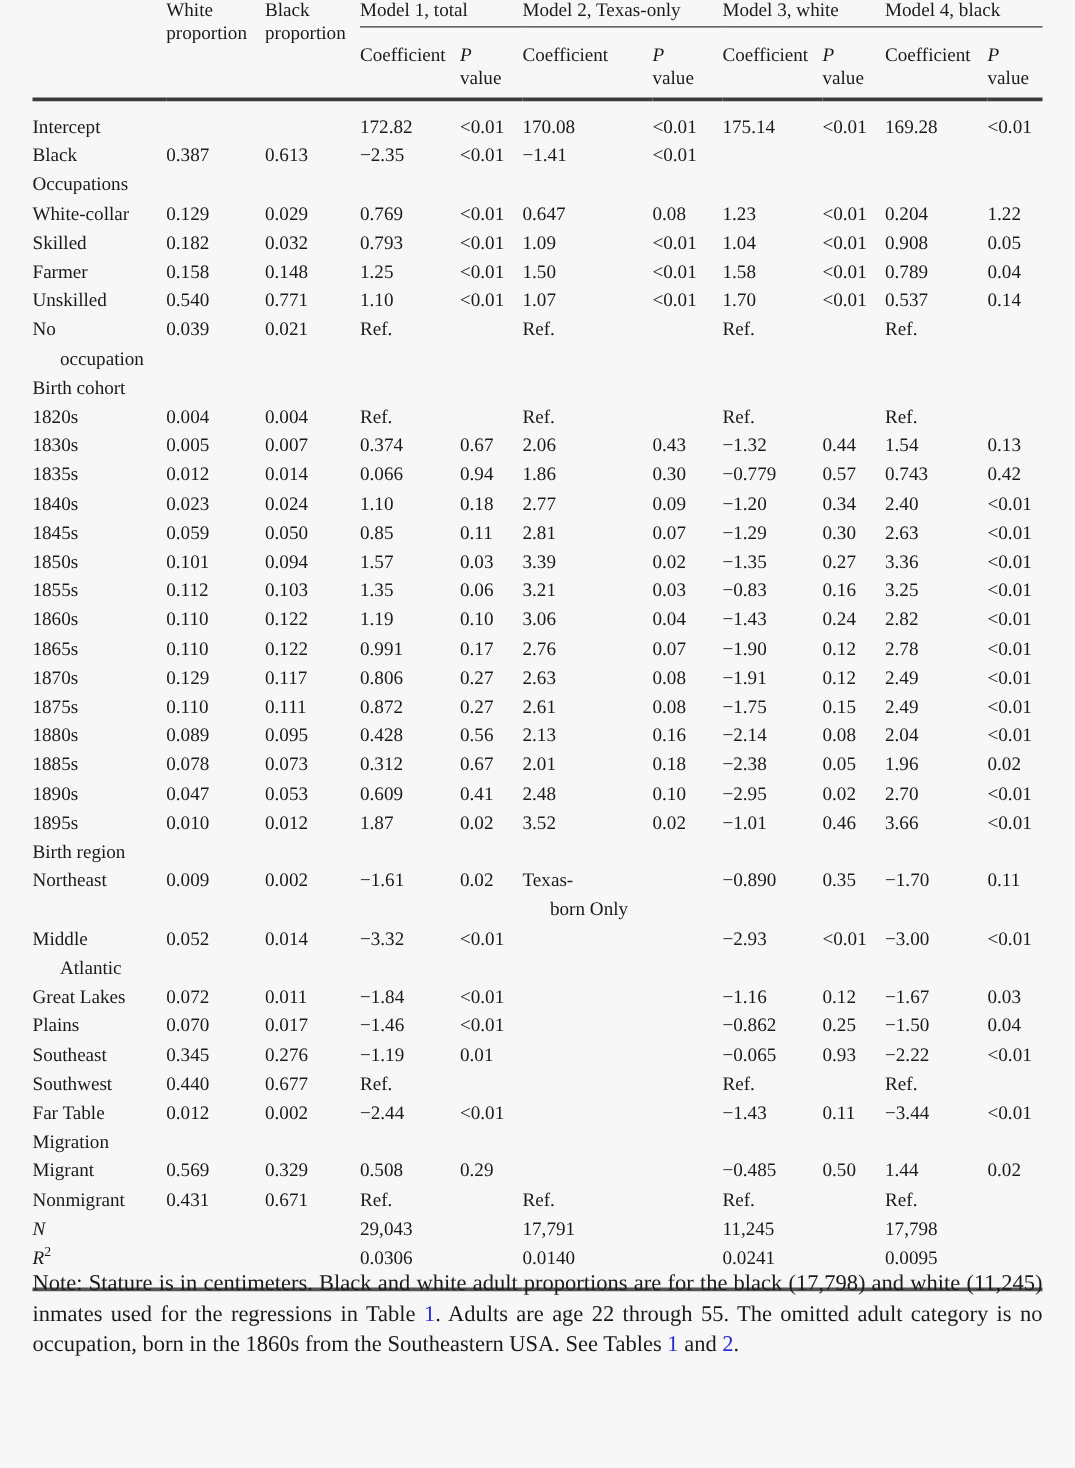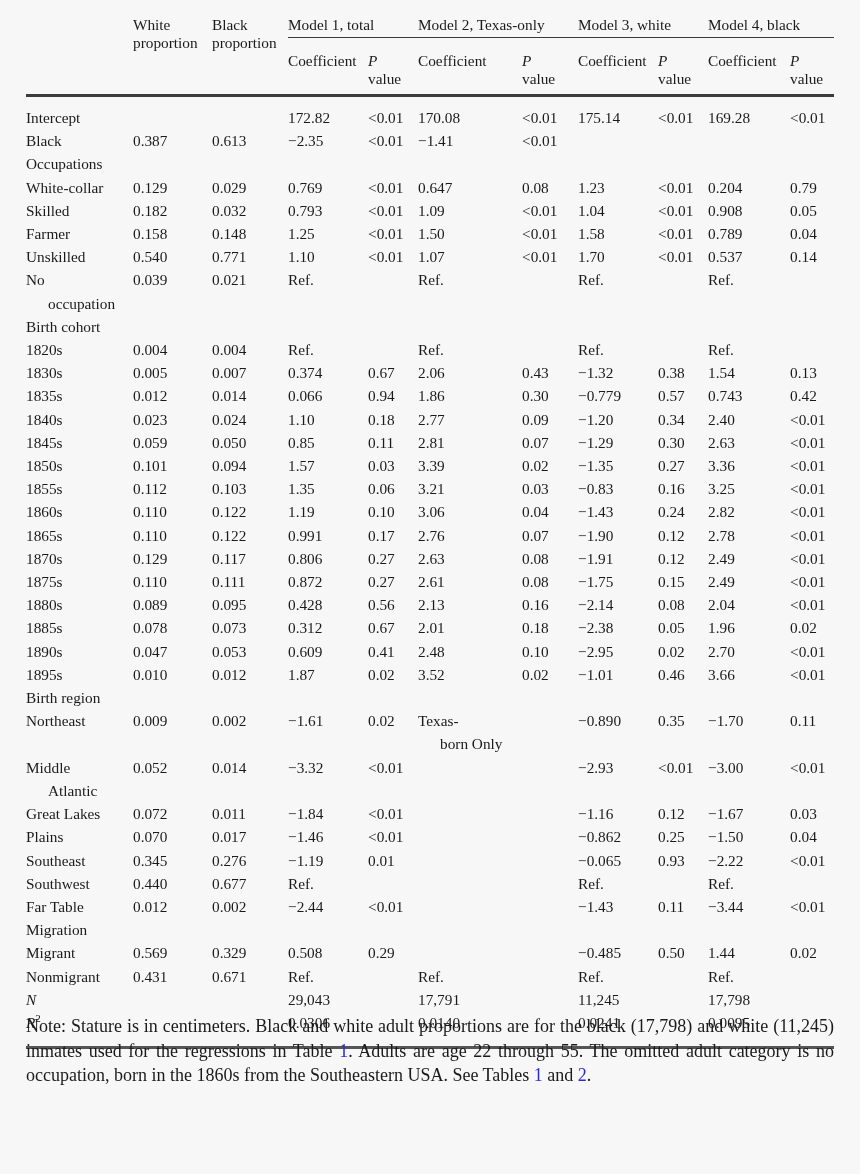--- a/index.html
+++ b/index.html
@@ -3,21 +3,21 @@
 <meta charset="utf-8">
 <style>
   html,body{margin:0;padding:0;}
   body{
     width:860px;height:1174px;
     background:#f7f7f7;
     font-family:"Liberation Serif","DejaVu Serif",serif;
     color:#1a1a1a;
     -webkit-font-smoothing:antialiased;
   }
-  .page{position:relative;width:860px;height:1068px;box-sizing:border-box;padding:16px 26px;}
+  .page{position:relative;width:860px;height:1068px;box-sizing:border-box;padding:0 26px;}
 
   table.tbl{border-collapse:collapse;width:808px;table-layout:fixed;font-size:15.3px;}
   table.tbl td,table.tbl th{padding:0;margin:0;vertical-align:top;font-weight:normal;text-align:left;}
 
   
   col.c-label{width:107px;}
   col.c-wprop{width:79px;}
   col.c-bprop{width:76px;}
   col.c-m1c  {width:80px;}
   col.c-m1p  {width:50px;}
@@ -182,21 +182,21 @@
           <td class="lbl ind1"><span>White-collar</span></td>
           <td class="num"><span>0.129</span></td>
           <td class="num"><span>0.029</span></td>
           <td class="num"><span>0.769</span></td>
           <td class="num"><span>&lt;0.01</span></td>
           <td class="num"><span>0.647</span></td>
           <td class="num"><span>0.08</span></td>
           <td class="num"><span>1.23</span></td>
           <td class="num"><span>&lt;0.01</span></td>
           <td class="num"><span>0.204</span></td>
-          <td class="num"><span>0.79</span></td>
+          <td class="num"><span>1.22</span></td>
         </tr>
         <tr class="row">
           <td class="lbl ind1"><span>Skilled</span></td>
           <td class="num"><span>0.182</span></td>
           <td class="num"><span>0.032</span></td>
           <td class="num"><span>0.793</span></td>
           <td class="num"><span>&lt;0.01</span></td>
           <td class="num"><span>1.09</span></td>
           <td class="num"><span>&lt;0.01</span></td>
           <td class="num"><span>1.04</span></td>
@@ -271,21 +271,21 @@
         </tr>
         <tr class="row">
           <td class="lbl ind1"><span>1830s</span></td>
           <td class="num"><span>0.005</span></td>
           <td class="num"><span>0.007</span></td>
           <td class="num"><span>0.374</span></td>
           <td class="num"><span>0.67</span></td>
           <td class="num"><span>2.06</span></td>
           <td class="num"><span>0.43</span></td>
           <td class="num"><span>−1.32</span></td>
-          <td class="num"><span>0.38</span></td>
+          <td class="num"><span>0.44</span></td>
           <td class="num"><span>1.54</span></td>
           <td class="num"><span>0.13</span></td>
         </tr>
         <tr class="row">
           <td class="lbl ind1"><span>1835s</span></td>
           <td class="num"><span>0.012</span></td>
           <td class="num"><span>0.014</span></td>
           <td class="num"><span>0.066</span></td>
           <td class="num"><span>0.94</span></td>
           <td class="num"><span>1.86</span></td>

